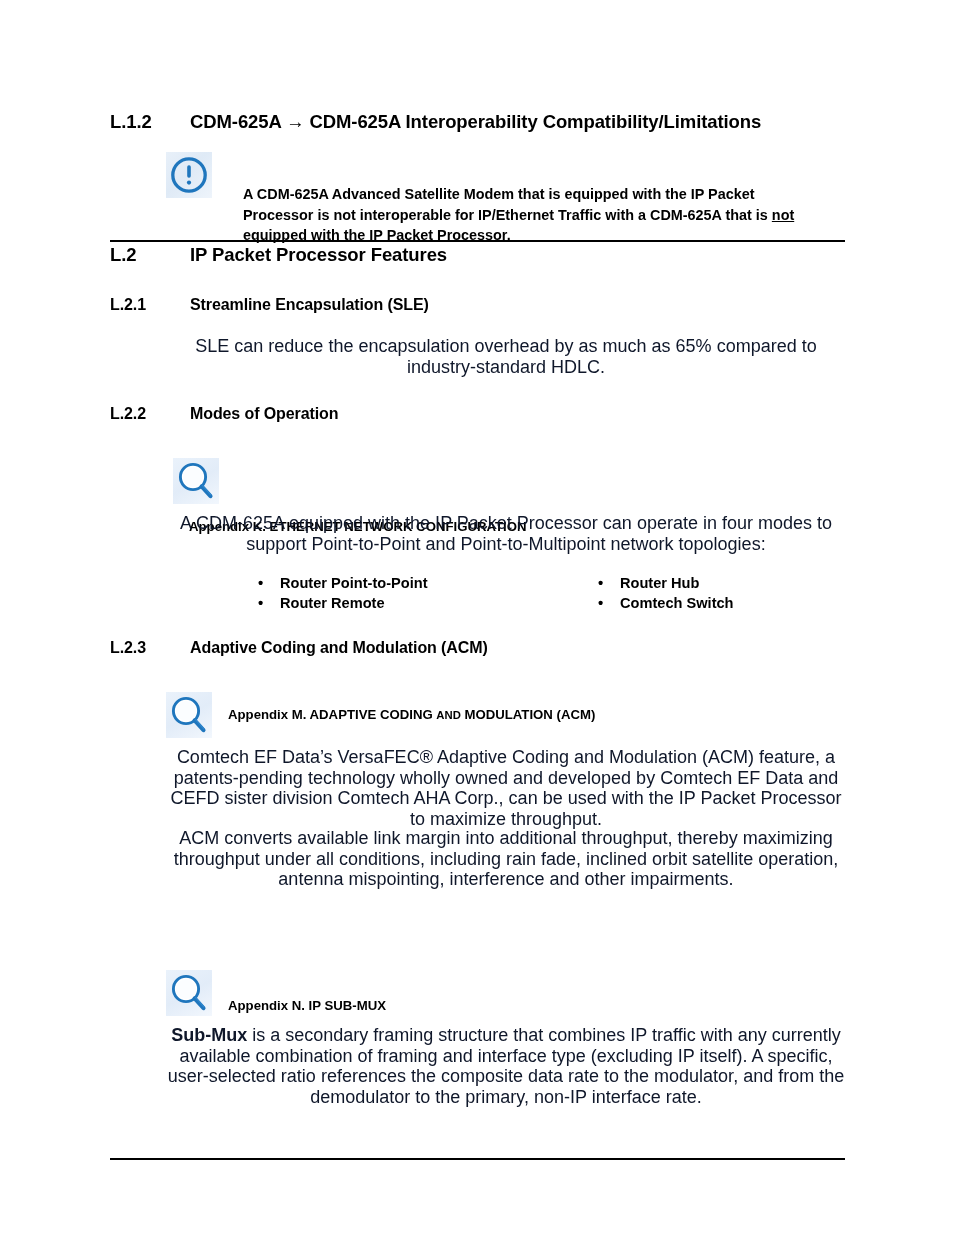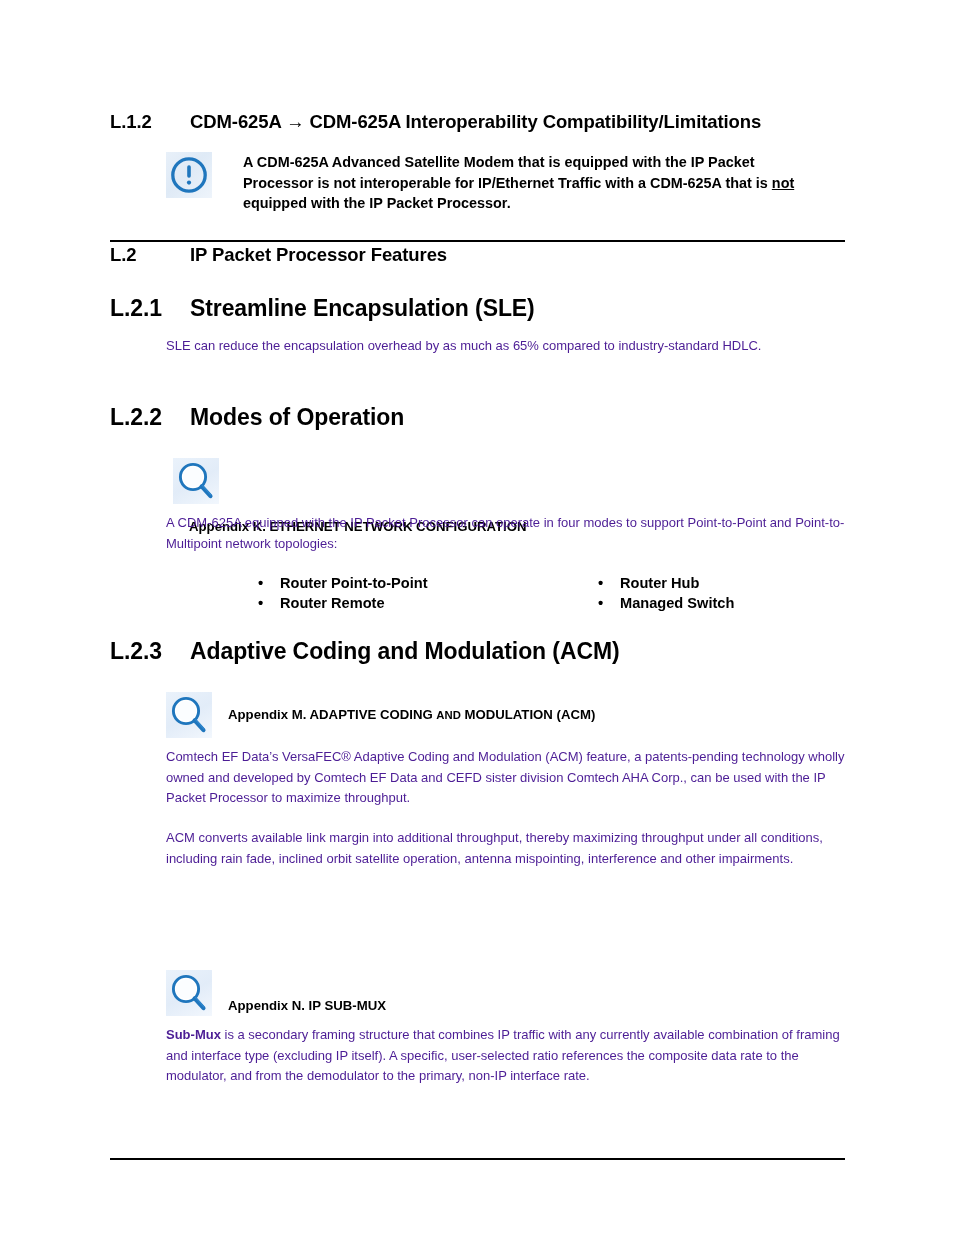--- a/index.html
+++ b/index.html
@@ -33,45 +33,45 @@
     white-space: nowrap;
     line-height: 1.1;
   }
   .h2 .num {
     display: inline-block;
     width: 80px;
   }
 
   .h3 {
     position: absolute;
-    font-size: 23px;
+    font-size: 16px;
     font-weight: bold;
     letter-spacing: -0.1px;
     white-space: nowrap;
     line-height: 1.1;
   }
   .h3 .num {
     display: inline-block;
     width: 80px;
   }
 
   .rule {
     position: absolute;
     left: 110px;
     width: 735px;
     height: 0;
     border-top: 2.2px solid #000000;
   }
 
   .body-text {
     position: absolute;
-    font-size: 13px;
+    font-size: 18px;
     line-height: 20.6px;
-    color: #4c1d95;
-    text-align: left;
+    color: #0f172a;
+    text-align: center;
   }
 
   
   .callout {
     position: absolute;
     display: flex;
     align-items: flex-start;
   }
   .callout-text {
     font-size: 14.4px;
@@ -148,21 +148,21 @@
 
   <div class="callout" style="left:166px; top:152px; width:700px;">
     <div class="icon-box">
       <div class="icon-warning-bg"></div>
       <svg class="icon-svg" width="46" height="46" viewBox="0 0 46 46">
         <circle cx="23" cy="23" r="16.2" fill="none" stroke="#1f76bd" stroke-width="3.3"></circle>
         <rect x="21.2" y="13.2" width="3.6" height="12.6" rx="1.7" fill="#1f76bd"></rect>
         <circle cx="23" cy="30.6" r="2.1" fill="#1f76bd"></circle>
       </svg>
     </div>
-    <div class="callout-text" style="margin-left:31px; width:620px;">
+    <div class="callout-text" style="margin-left:31px; width:620px;margin-top:32px;">
       <span>A CDM-625A Advanced Satellite Modem that is equipped with the IP Packet</span><br>
       <span>Processor is not interoperable for IP/Ethernet Traffic with a CDM-625A that is </span><u class="nd">not</u><br>
       <span>equipped with the IP Packet Processor.</span>
     </div>
   </div>
 
   <div class="rule" style="top:240px;"></div>
 
   <div class="h2" style="left:110px; top:245px;">
     <span class="num">L.2</span><span>IP Packet Processor Features</span>
@@ -204,21 +204,21 @@
     </div>
   </div>
 
   <div class="bullet-col" style="left:598px; top:573px; width:300px;">
     <div class="bullet-row">
       <span class="bullet-dot">•</span>
       <span>Router Hub</span>
     </div>
     <div class="bullet-row">
       <span class="bullet-dot">•</span>
-      <span>Managed Switch</span>
+      <span>Comtech Switch</span>
     </div>
   </div>
 
   <div class="h3" style="left:110px; top:639px;">
     <span class="num">L.2.3</span><span>Adaptive Coding and Modulation (ACM)</span>
   </div>
 
   <div class="callout" style="left:166px; top:692px; width:700px;">
     <div class="icon-box">
       <div class="icon-search-bg"></div>

